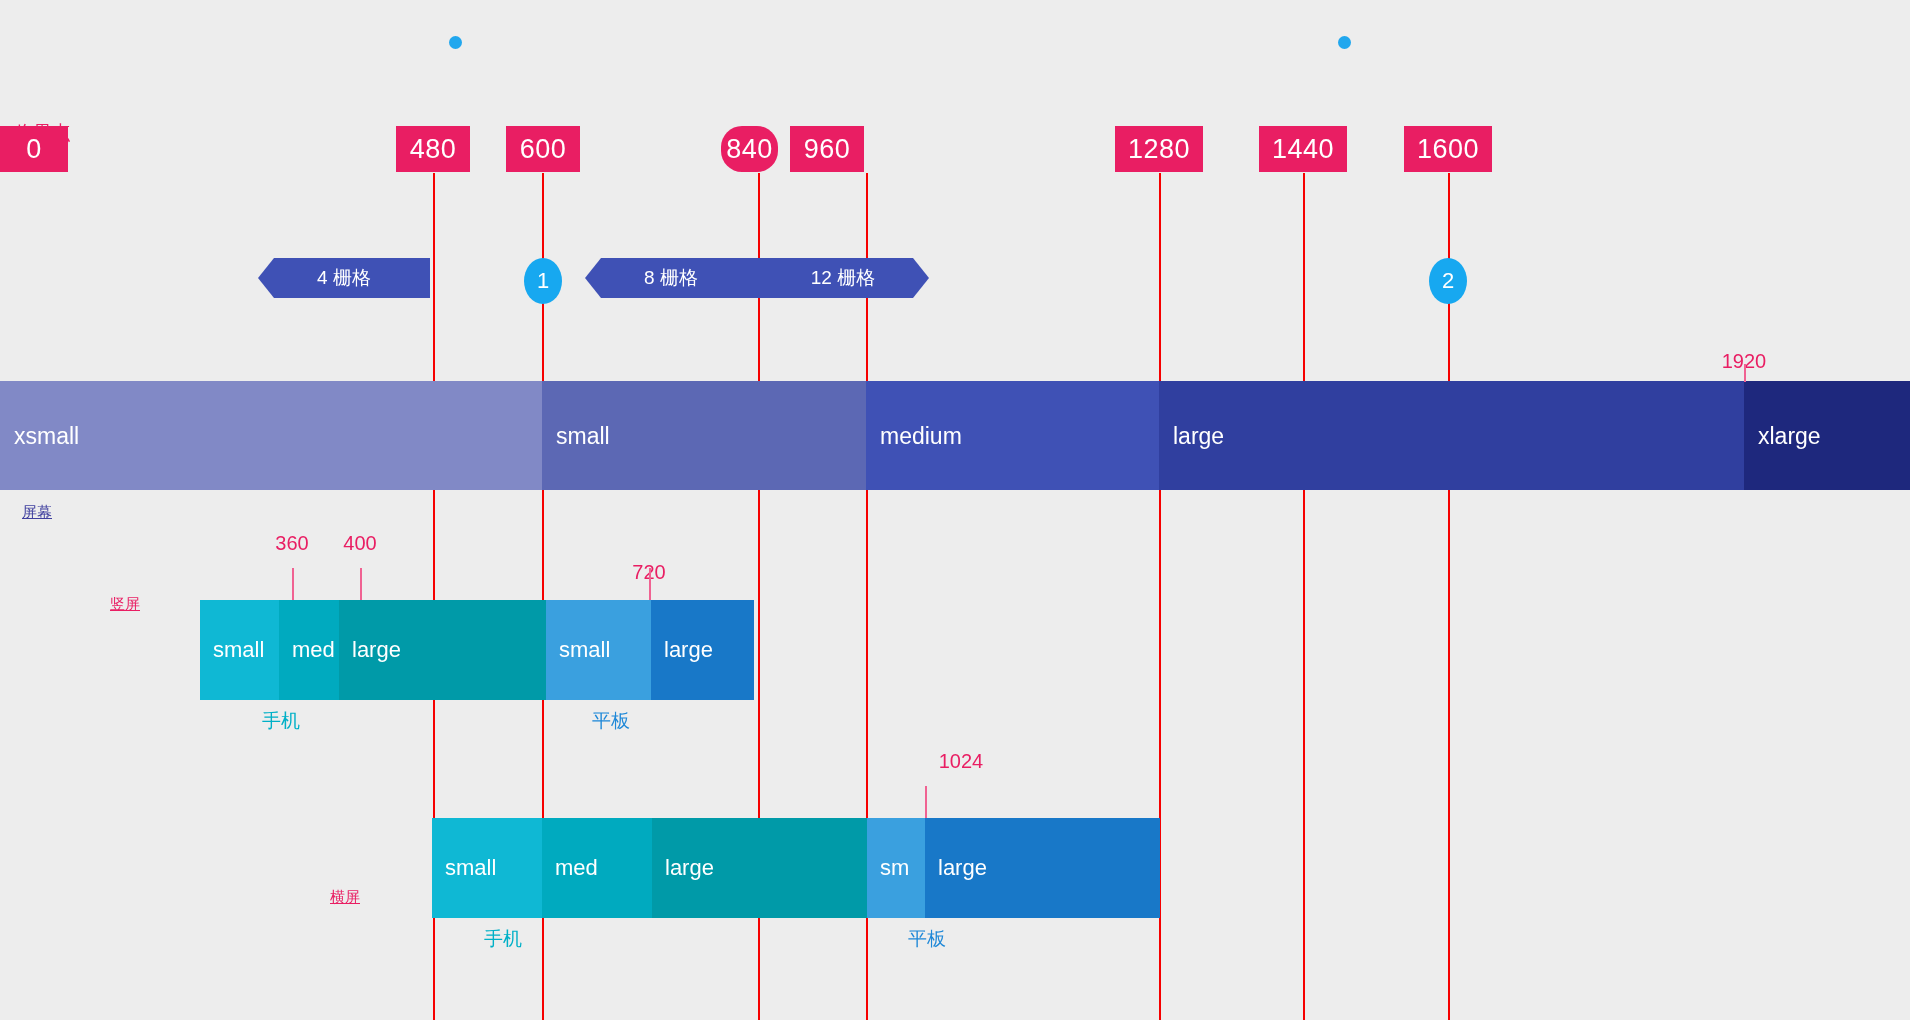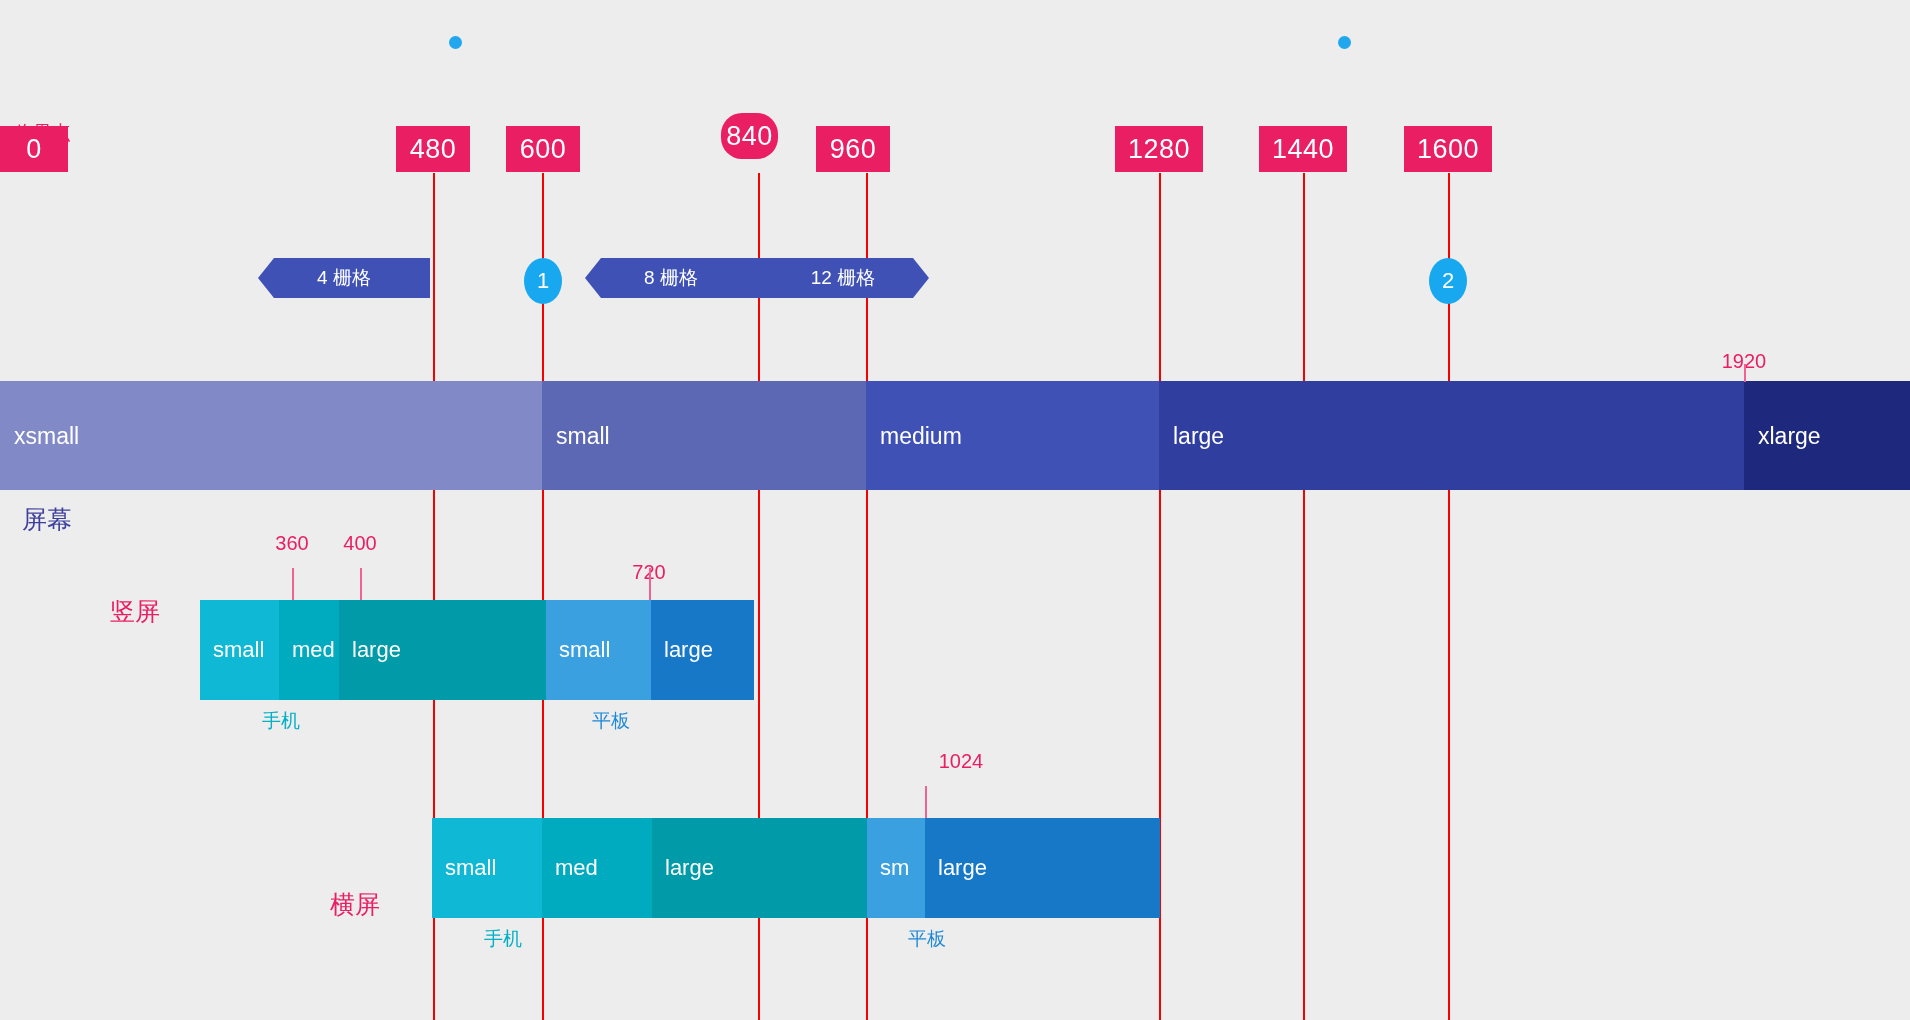--- a/index.html
+++ b/index.html
@@ -51,21 +51,21 @@
     display:flex; align-items:center; justify-content:center;
   }
 
   
   .band { position:absolute; height:109px; }
   .band .lbl {
     position:absolute; left:14px; top:50%; transform:translateY(-50%);
     color:#fff; font-size:23px; white-space:nowrap;
   }
 
-  .row-label { position:absolute; font-size:25px; white-space:nowrap; }
+  .row-label { position:absolute; font-size:15px; white-space:nowrap;text-decoration:underline; }
 
   
   .blk { position:absolute; height:100px; }
   .blk .t {
     position:absolute; left:13px; top:50%; transform:translateY(-50%);
     color:#fff; font-size:22px; white-space:nowrap;
   }
 
   .tick { position:absolute; width:2px; background:#f06292; }
   .tick-lbl {
@@ -88,22 +88,22 @@
       <div class="bp-line" style="left:1303px;"></div>
       <div class="bp-line" style="left:1448px;"></div>
     </div>
 
   <div class="section-title" style="left:14px;top:72px;margin-top:48px;">临界点</div>
 
   <div id="bp-boxes">
       <div class="bp-box zero" style="left:0px;top:126px;width:68px;">0</div>
       <div class="bp-box" style="left:396px;top:126px;width:74px;">480</div>
       <div class="bp-box" style="left:506px;top:126px;width:74px;">600</div>
-      <div class="bp-box" style="left:721px;top:113px;width:57px;border-radius:21px;">840</div>
-      <div class="bp-box" style="left:816px;top:126px;width:74px;">960</div>
+      <div class="bp-box" style="left:721px;top:126px;width:57px;border-radius:21px;">840</div>
+      <div class="bp-box" style="left:790px;top:126px;width:74px;">960</div>
       <div class="bp-box" style="left:1115px;top:126px;width:88px;">1280</div>
       <div class="bp-box" style="left:1259px;top:126px;width:88px;">1440</div>
       <div class="bp-box" style="left:1404px;top:126px;width:88px;">1600</div>
     </div>
 
   <div id="callouts">
       <div class="callout" style="left:449px;top:29px;">
         <div class="dot" style="background:#21a7ee;"></div>
       </div>
       <div class="callout" style="left:1338px;top:29px;">

